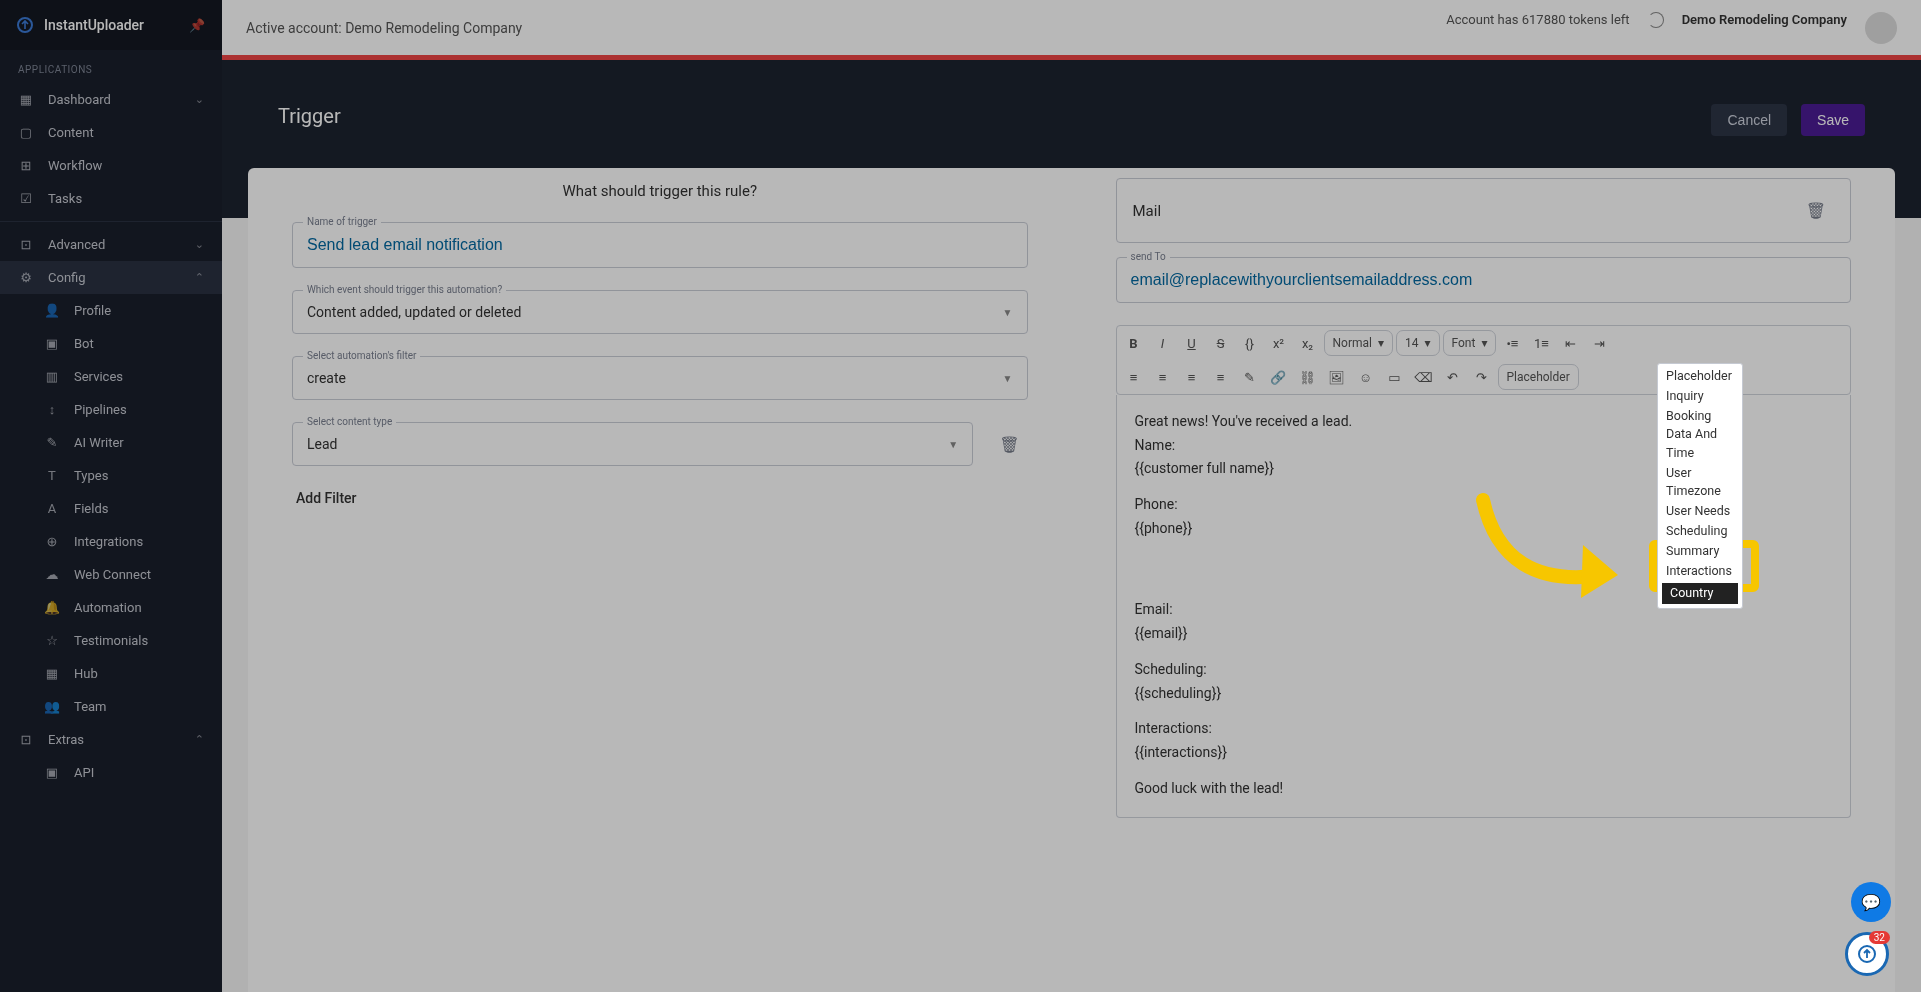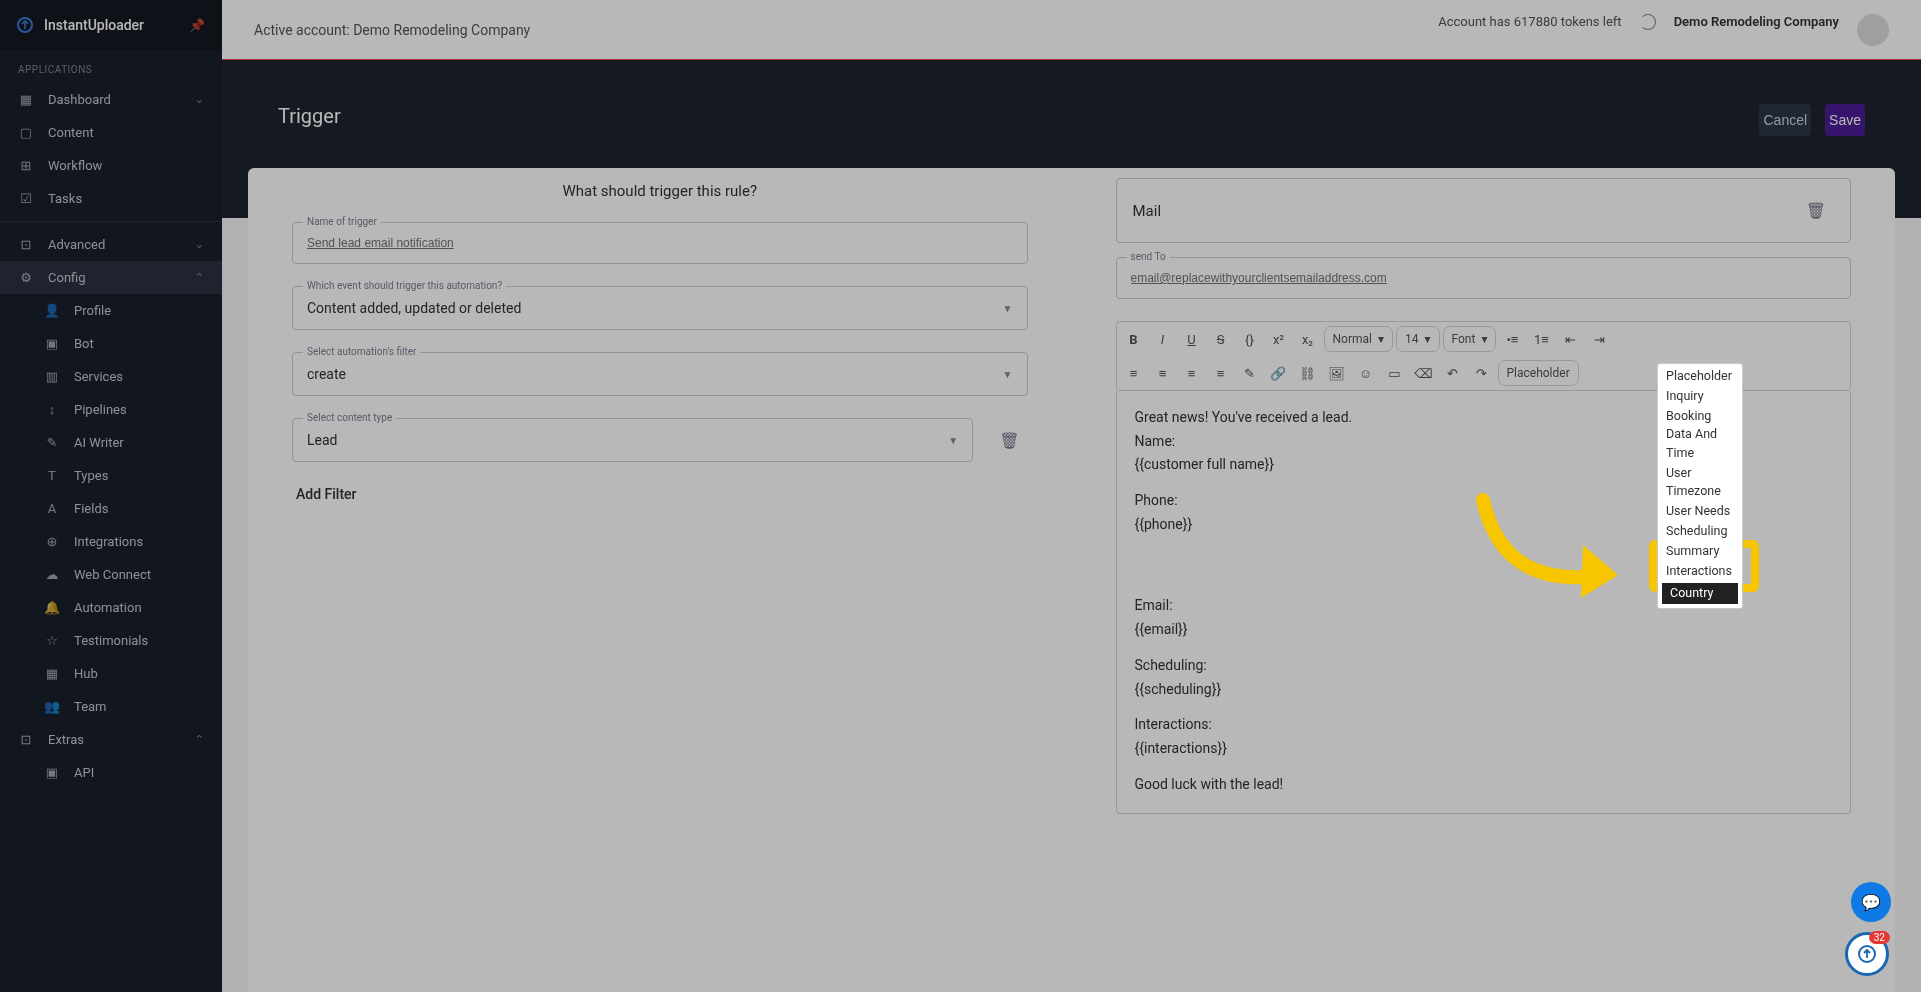--- a/index.html
+++ b/index.html
@@ -16,43 +16,43 @@
 .pin-icon { margin-left: auto; opacity: .7; }
 .section-label { padding: 14px 18px 8px; font-size: 10px; letter-spacing: .5px; color: #7d8494; }
 .nav-item { display: flex; align-items: center; padding: 9px 18px; cursor: pointer; color: #c5c8d0; }
 .nav-item.active { background: #2a3142; }
 .nav-item .ico { width: 16px; margin-right: 14px; opacity: .8; font-size: 13px; display: inline-flex; justify-content: center; }
 .nav-item .chev { margin-left: auto; font-size: 11px; opacity: .6; }
 .nav-sub .nav-item { padding-left: 44px; }
 .divider { border-top: 1px solid #2a3142; margin: 6px 0; }
 
 
-.topbar { position: absolute; left: 222px; right: 0; top: 0; height: 60px; background: #fff; display: flex; align-items: center; padding: 0 32px; border-bottom: 1px solid #ef4444; z-index: 1; }
+.topbar { position: absolute; left: 222px; right: 0; top: 0; height: 60px; background: #fff; display: flex; align-items: center; padding: 0 24px; border-bottom: 5px solid #ef4444; z-index: 1; }
 .topbar-right { margin-left: auto; display: flex; gap: 18px; color: #555; font-size: 13px; }
 .avatar { width: 32px; height: 32px; border-radius: 50%; background: #ddd; }
 .refresh-ico { width:16px;height:16px; border:1.5px solid #888; border-left-color:transparent; border-radius:50%; display:inline-block; }
 
 
 .dark-panel { position: absolute; left: 222px; right: 0; top: 60px; height: 158px; background: #1d2330; display: flex; align-items: flex-start; padding: 44px 56px 0; z-index: 1; }
 .dark-panel h2 { color: #fff; font-size: 20px; font-weight: 400; }
 .dark-panel .btns { margin-left: auto; display: flex; gap: 14px; }
-.btn { padding: 8px 4px; border-radius: 4px; font-size: 14px; cursor: pointer; border: none; }
+.btn { padding: 8px 16px; border-radius: 4px; font-size: 14px; cursor: pointer; border: none; }
 .btn-cancel { background: #2d3546; color: #cdd2dd; }
 .btn-save { background: #4c1d95; color: #fff; }
 
 
 .main-card { position: absolute; left: 248px; right: 26px; top: 168px; bottom: 0; background: #fff; border-radius: 6px 6px 0 0; display: flex; z-index: 2; }
 .col { flex: 1; padding: 10px 44px 20px; }
 .col-l { border-right: none; }
 .col-title { text-align: center; font-size: 15px; color: #333; padding: 4px 0 22px; font-weight: 400; }
 
 
 .field { position: relative; border: 1px solid #c9cdd6; border-radius: 4px; margin-bottom: 22px; background: #fff; }
 .field-label { position: absolute; top: -7px; left: 10px; background: #fff; padding: 0 4px; font-size: 10px; color: #7a8090; }
-.field-input { width: 100%; border: none; padding: 13px 14px; font-size: 12px; background: transparent; outline: none; color: #737373; text-decoration: underline; }
+.field-input { width: 100%; border: none; padding: 13px 14px; font-size: 16px; background: transparent; outline: none; color: #0369a1; }
 .field-select { display: flex; align-items: center; padding: 13px 14px; font-size: 14px; color: #333; }
 .field-select .arrow { margin-left: auto; font-size: 10px; color: #888; }
 .row-with-del { display: flex; align-items: center; gap: 18px; }
 .row-with-del .field { flex: 1; margin-bottom: 0; }
 .trash-btn { color: #767c8a; font-size: 16px; cursor: pointer; padding: 8px; }
 .add-filter { color: #333; font-size: 14px; font-weight: 500; padding: 24px 4px 0; }
 
 
 .mail-box { border: 1px solid #c9cdd6; border-radius: 4px; margin-bottom: 14px; padding: 14px 16px; display: flex; align-items: center; font-size: 15px; color: #333; }
 .mail-box .trash-btn { margin-left: auto; }

